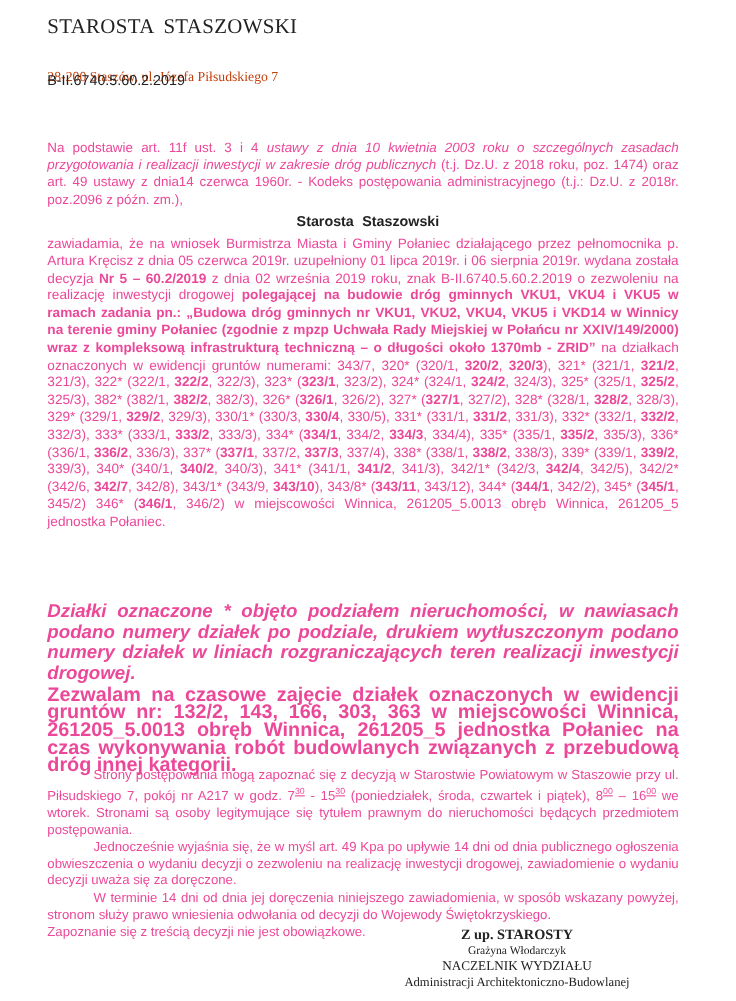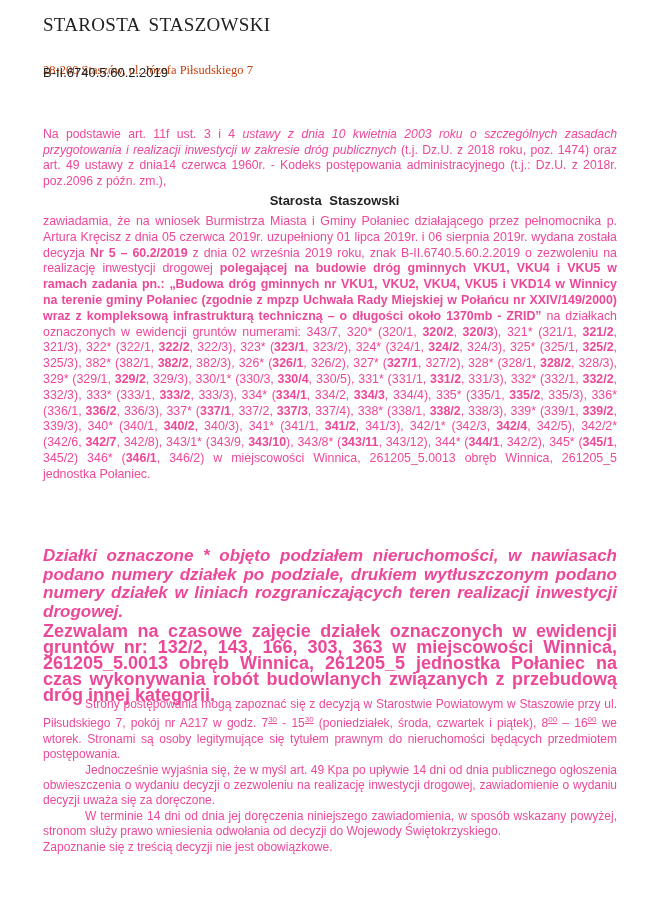--- a/index.html
+++ b/index.html
@@ -49,14 +49,20 @@
 
   <div class="para sans p-occupy">Zezwalam na czasowe zajęcie działek oznaczonych w ewidencji gruntów nr: 132/2, 143, 166, 303, 363 w miejscowości Winnica, 261205_5.0013 obręb Winnica, 261205_5 jednostka Połaniec na czas wykonywania robót budowlanych związanych z przebudową dróg innej kategorii.</div>
 
   <div class="para sans p-info">
     <div class="indent"><span>Strony postępowania mogą zapoznać się z decyzją w Starostwie Powiatowym w Staszowie przy ul. Piłsudskiego 7, pokój nr A217 w godz. 7</span><sup class="u">30</sup><span> - 15</span><sup class="u">30</sup><span> (poniedziałek, środa, czwartek i piątek), 8</span><sup class="u">00</sup><span> – 16</span><sup class="u">00</sup><span> we wtorek. Stronami są osoby legitymujące się tytułem prawnym do nieruchomości będących przedmiotem postępowania.</span></div>
     <div class="indent">Jednocześnie wyjaśnia się, że w myśl  art. 49 Kpa po upływie 14 dni od dnia publicznego ogłoszenia obwieszczenia o wydaniu decyzji o zezwoleniu na realizację inwestycji drogowej, zawiadomienie o wydaniu decyzji uważa się za doręczone.</div>
     <div class="indent">W terminie  14 dni od dnia jej doręczenia niniejszego zawiadomienia, w sposób wskazany powyżej, stronom służy prawo wniesienia odwołania od decyzji do Wojewody Świętokrzyskiego.</div>
     <div>Zapoznanie się z treścią decyzji nie jest obowiązkowe.</div>
   </div>
 
+  <div class="sign serif">
+    <div class="l1">Z up. STAROSTY</div>
+    <div class="l2">Grażyna Włodarczyk</div>
+    <div class="l3">NACZELNIK WYDZIAŁU</div>
+    <div class="l4">Administracji Architektoniczno-Budowlanej</div>
+  </div>
 
 </div>
 
 </body></html>

